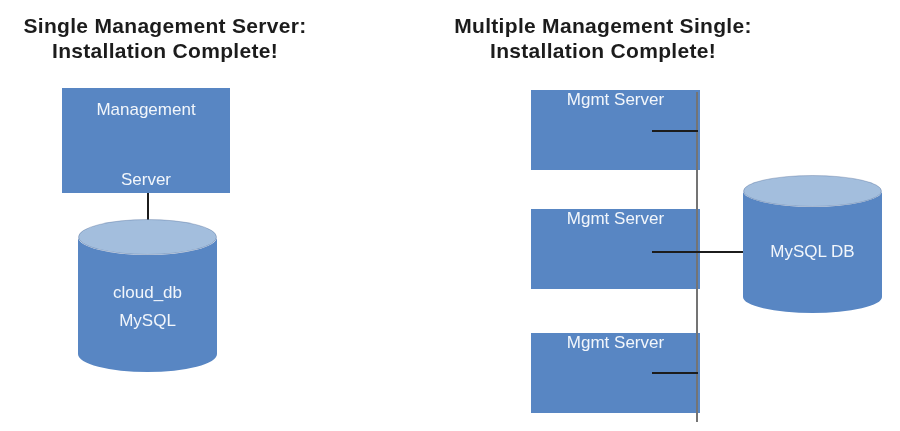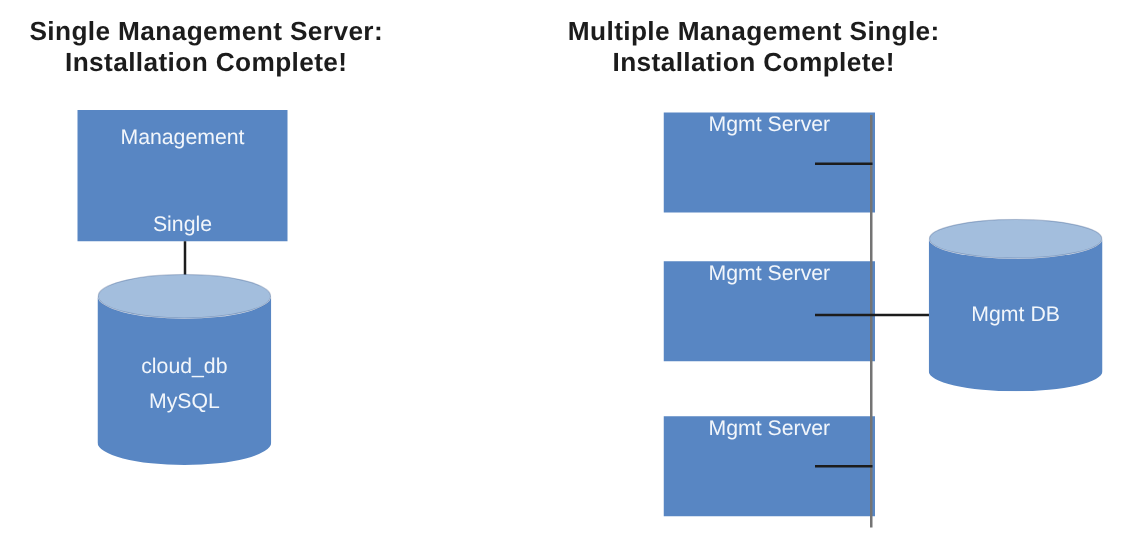--- a/index.html
+++ b/index.html
@@ -95,21 +95,21 @@
 
 <div class="canvas">
 
   <div class="diagram-title left-title">
     <div>Single Management Server:</div>
     <div>Installation Complete!</div>
   </div>
 
   <div class="server-box single-box">
     <div>Management</div>
-    <div>Single</div>
+    <div>Server</div>
   </div>
 
   <div class="line left-drop-line"></div>
 
   <div class="cylinder left-cylinder">
     <svg width="139" height="153" viewBox="0 0 139 153">
       <path class="cyl-body" d="M0,18 L0,135 A69.5,18 0 0 0 139,135 L139,18 A69.5,18 0 0 1 0,18 Z"></path>
       <ellipse class="cyl-top" cx="69.5" cy="18" rx="69" ry="17.5"></ellipse>
     </svg>
     <div class="cyl-label left-cyl-label">
@@ -136,16 +136,16 @@
   <div class="line bus-line"></div>
   <div class="line conn-1"></div>
   <div class="line conn-2"></div>
   <div class="line conn-3"></div>
 
   <div class="cylinder right-cylinder">
     <svg width="139" height="138" viewBox="0 0 139 138">
       <path class="cyl-body" d="M0,16 L0,122 A69.5,16 0 0 0 139,122 L139,16 A69.5,16 0 0 1 0,16 Z"></path>
       <ellipse class="cyl-top" cx="69.5" cy="16" rx="69" ry="15.5"></ellipse>
     </svg>
-    <div class="cyl-label right-cyl-label">Mgmt DB</div>
+    <div class="cyl-label right-cyl-label">MySQL DB</div>
   </div>
 
 </div>
 
 </body></html>

